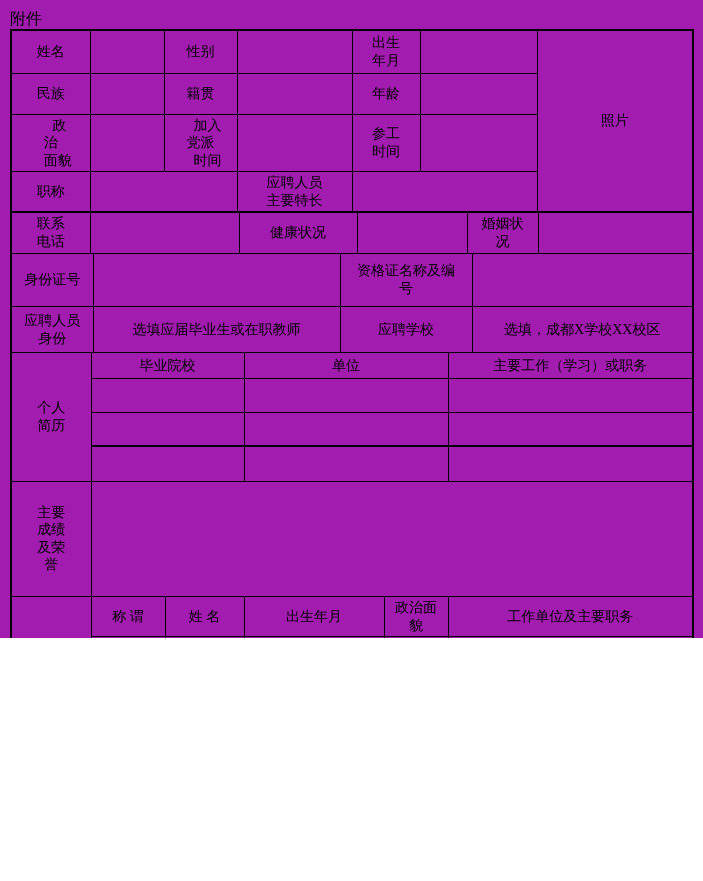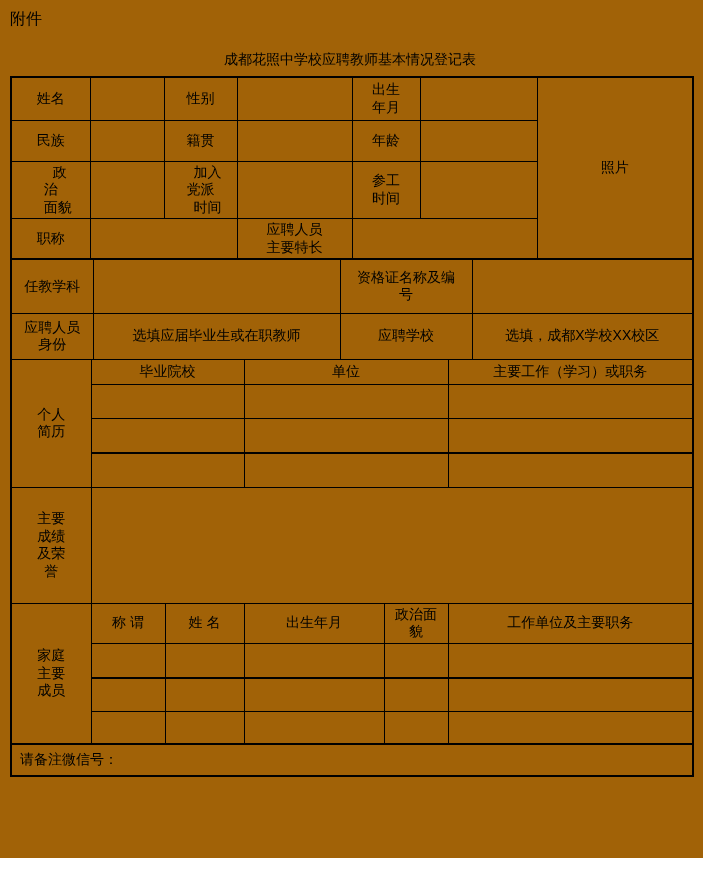--- a/index.html
+++ b/index.html
@@ -1,18 +1,18 @@
 <!DOCTYPE html>
 <html><head>
 <meta charset="utf-8">
 <style>
   html,body { margin:0; padding:0; background:#ffffff; }
   .page {
-    width:703px; height:858px; background:#a16207; color:#000;
-    font-family:Liberation Sans, sans-serif; position:relative; overflow:hidden;
+    width:703px; height:638px; background:#a21caf; color:#000;
+    font-family:Liberation Serif, serif; position:relative; overflow:hidden;
   }
   .attachment { font-size:16px; padding:9px 0 0 10px; line-height:20px; }
   .doc-title { width:680px; margin:21px 0 8px 10px; text-align:center; font-size:14px; line-height:18px; }
   .form-wrap { width:680px; margin-left:10px; border:2px solid #000; }
   table.band { border-collapse:collapse; table-layout:fixed; width:680px; }
   table.band td {
     border:1px solid #000; font-size:14px; line-height:1.25;
     text-align:center; vertical-align:middle; padding:2px 4px;
     white-space:pre-line; overflow:hidden; word-break:break-all;
   }
@@ -26,21 +26,20 @@
   td.fam-label { vertical-align:top; padding-top:54px; line-height:1.45; }
   td.ach-label { line-height:1.45; }
   table.band-h td { border:none; text-align:left; padding-left:8px; }
 </style>
 </head>
 <body>
 
 <div class="page">
 
   <div class="attachment">附件</div>
-  <div class="doc-title">成都花照中学校应聘教师基本情况登记表</div>
 
   <div class="form-wrap">
 
     <table class="band">
       <colgroup>
         <col style="width:78px">
           <col style="width:74px">
           <col style="width:73px">
         <col style="width:115px">
           <col style="width:68px">
@@ -82,31 +81,53 @@
       <tr style="height:39px">
         <td class="thick-b">职称</td>
         <td colspan="2" class="thick-b"></td>
         <td class="thick-b">应聘人员
 主要特长</td>
         <td colspan="2" class="thick-b"></td>
       </tr>
     </tbody>
       </table>
 
+    <table class="band">
+      <colgroup>
+        <col style="width:78px">
+          <col style="width:149px">
+          <col style="width:118px">
+        <col style="width:110px">
+          <col style="width:71px">
+          <col style="width:154px">
+      </colgroup>
+      <tbody>
+          <tr style="height:40px">
+        <td>联系
+电话</td>
+        <td></td>
+        <td>健康状况</td>
+        <td></td>
+        <td class="left">婚姻状
+况</td>
+        <td></td>
+      </tr>
+    </tbody>
+      </table>
 
     <table class="band">
       <colgroup>
         <col style="width:81px">
           <col style="width:247px">
           <col style="width:132px">
           <col style="width:220px">
       </colgroup>
       <tbody>
           <tr style="height:53px">
-        <td>任教学科</td>
+        <td>身份证号</td>
         <td></td>
         <td>资格证名称及编
 号</td>
         <td></td>
       </tr>
       <tr style="height:46px">
         <td>应聘人员
 身份</td>
         <td class="left">选填应届毕业生或在职教师</td>
         <td class="left">应聘学校</td>

